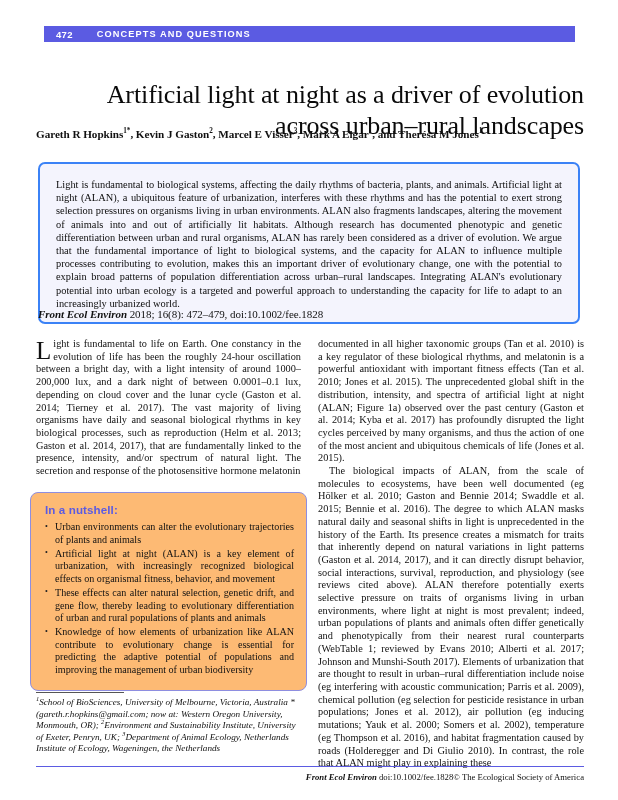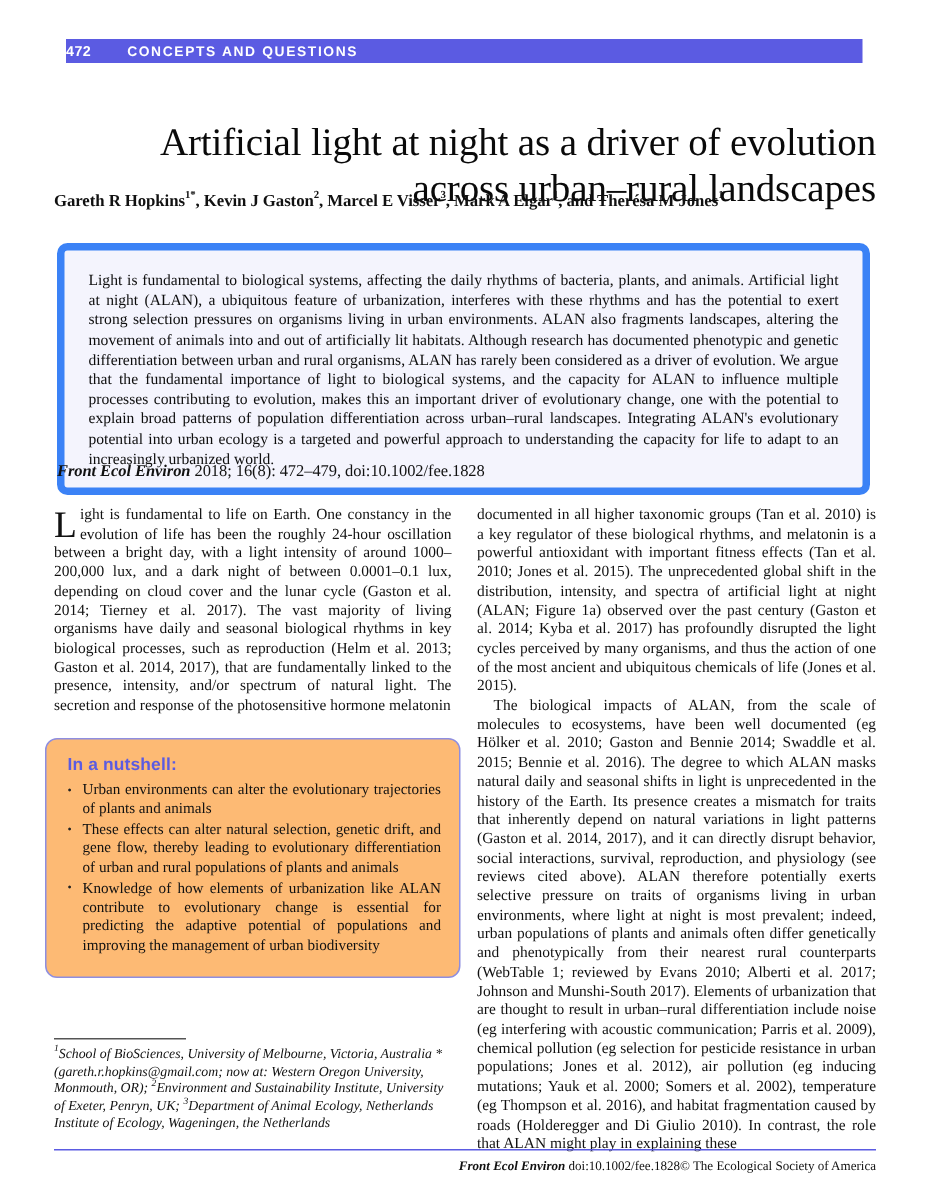--- a/index.html
+++ b/index.html
@@ -26,20 +26,21 @@
     background: #5b5be2;
     display: flex;
     align-items: center;
   }
   .header-page {
     color: #ffffff;
     font-family: "Liberation Sans", sans-serif;
     font-weight: bold;
     font-size: 9.5px;
     letter-spacing: 0.3px;
+    margin-left: 12px;
   }
   .header-section {
     color: #ffffff;
     font-family: "Liberation Sans", sans-serif;
     font-weight: bold;
     font-size: 9.2px;
     letter-spacing: 1.1px;
     margin-left: 24px;
   }
 
@@ -71,21 +72,21 @@
     line-height: 0;
   }
 
   
   .abstract-box {
     position: absolute;
     left: 38px;
     top: 162px;
     width: 542px;
     box-sizing: border-box;
-    border: 5px solid #3b82f6;
+    border: 2px solid #3b82f6;
     border-radius: 7px;
     background: #f4f4fd;
     padding: 14px 16px 12px 16px;
   }
   .abstract-text {
     font-size: 10.4px;
     line-height: 13.2px;
     text-align: justify;
     margin: 0;
     color: #0d0d0d;
@@ -240,20 +241,21 @@
 </div>
 
 <div class="col col-left">
   <p class="first"><span class="dropcap">L</span><span>ight is fundamental to life on Earth. One constancy in the evolution of life has been the roughly 24-hour oscillation between a bright day, with a light intensity of around 1000–200,000 lux, and a dark night of between 0.0001–0.1 lux, depending on cloud cover and the lunar cycle (Gaston et al. 2014; Tierney et al. 2017). The vast majority of living organisms have daily and seasonal biological rhythms in key biological processes, such as reproduction (Helm et al. 2013; Gaston et al. 2014, 2017), that are fundamentally linked to the presence, intensity, and/or spectrum of natural light. The secretion and response of the photosensitive hormone melatonin</span></p>
 </div>
 
 <div class="nutshell">
   <div class="nutshell-title">In a nutshell:</div>
   <ul>
     <li>Urban environments can alter the evolutionary trajectories of plants and animals</li>
+    <li>Artificial light at night (ALAN) is a key element of urbanization, with increasingly recognized biological effects on organismal fitness, behavior, and movement</li>
     <li>These effects can alter natural selection, genetic drift, and gene flow, thereby leading to evolutionary differentiation of urban and rural populations of plants and animals</li>
     <li>Knowledge of how elements of urbanization like ALAN contribute to evolutionary change is essential for predicting the adaptive potential of populations and improving the management of urban biodiversity</li>
   </ul>
 </div>
 
 <div class="affil-rule"></div>
 <div class="affiliations"><sup>1</sup>School of BioSciences, University of Melbourne, Victoria, Australia *(gareth.r.hopkins@gmail.com; now at: Western Oregon University, Monmouth, OR); <sup>2</sup>Environment and Sustainability Institute, University of Exeter, Penryn, UK; <sup>3</sup>Department of Animal Ecology, Netherlands Institute of Ecology, Wageningen, the Netherlands</div>
 
 <div class="col col-right">
   <p class="first">documented in all higher taxonomic groups (Tan et al. 2010) is a key regulator of these biological rhythms, and melatonin is a powerful antioxidant with important fitness effects (Tan et al. 2010; Jones et al. 2015). The unprecedented global shift in the distribution, intensity, and spectra of artificial light at night (ALAN; Figure 1a) observed over the past century (Gaston et al. 2014; Kyba et al. 2017) has profoundly disrupted the light cycles perceived by many organisms, and thus the action of one of the most ancient and ubiquitous chemicals of life (Jones et al. 2015).</p>

